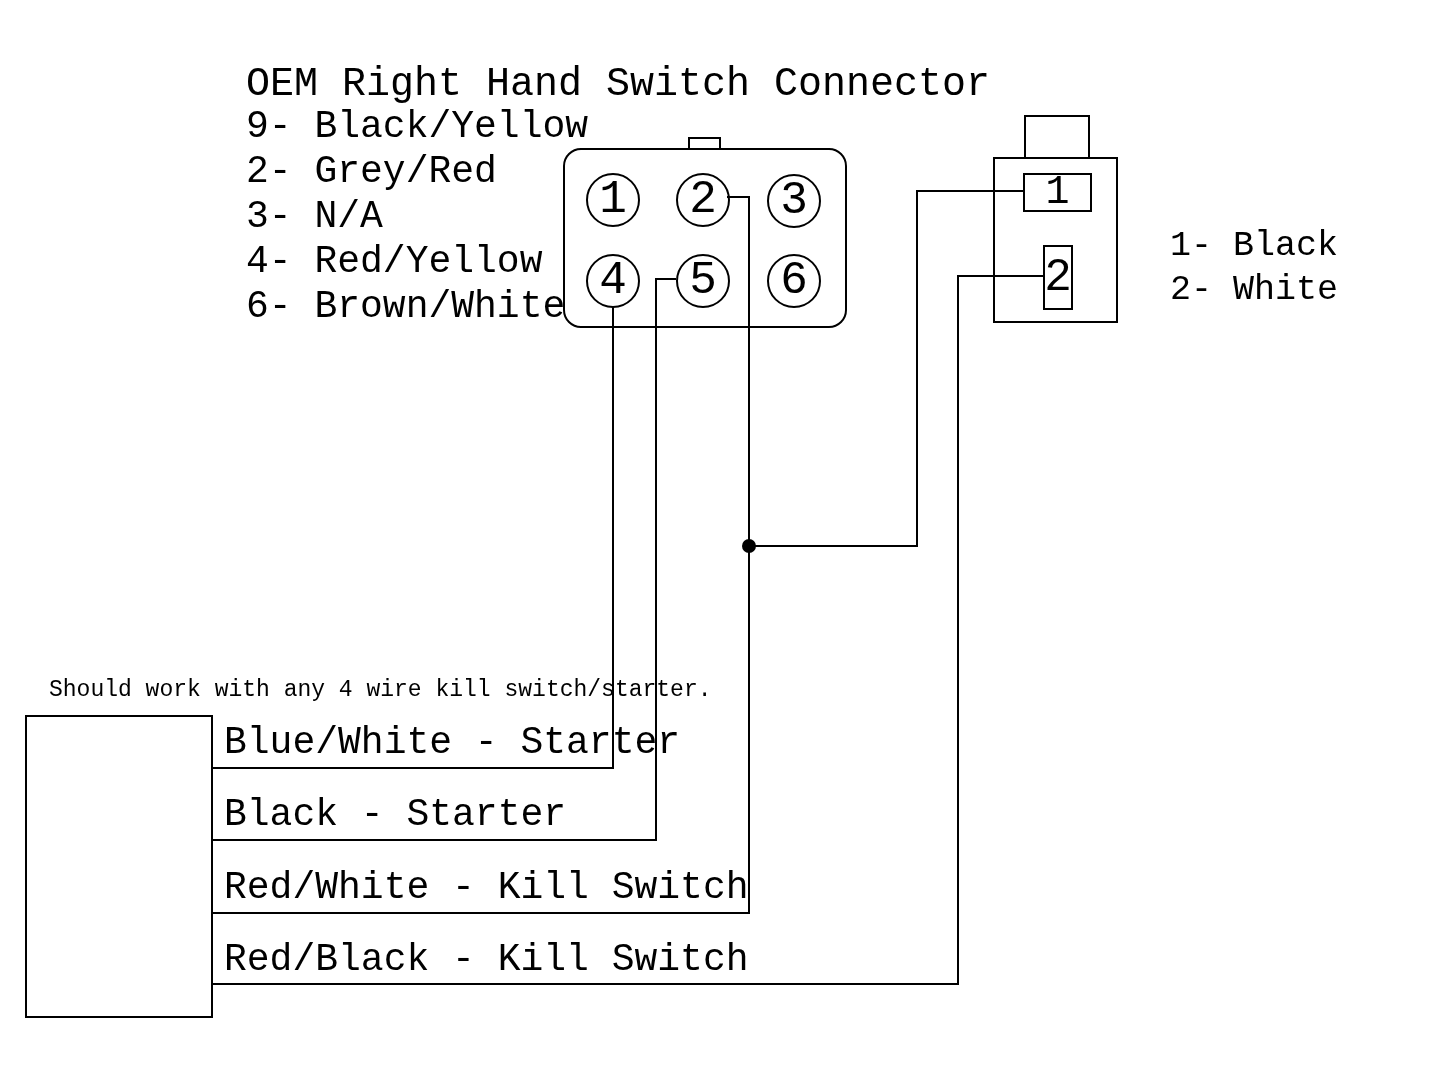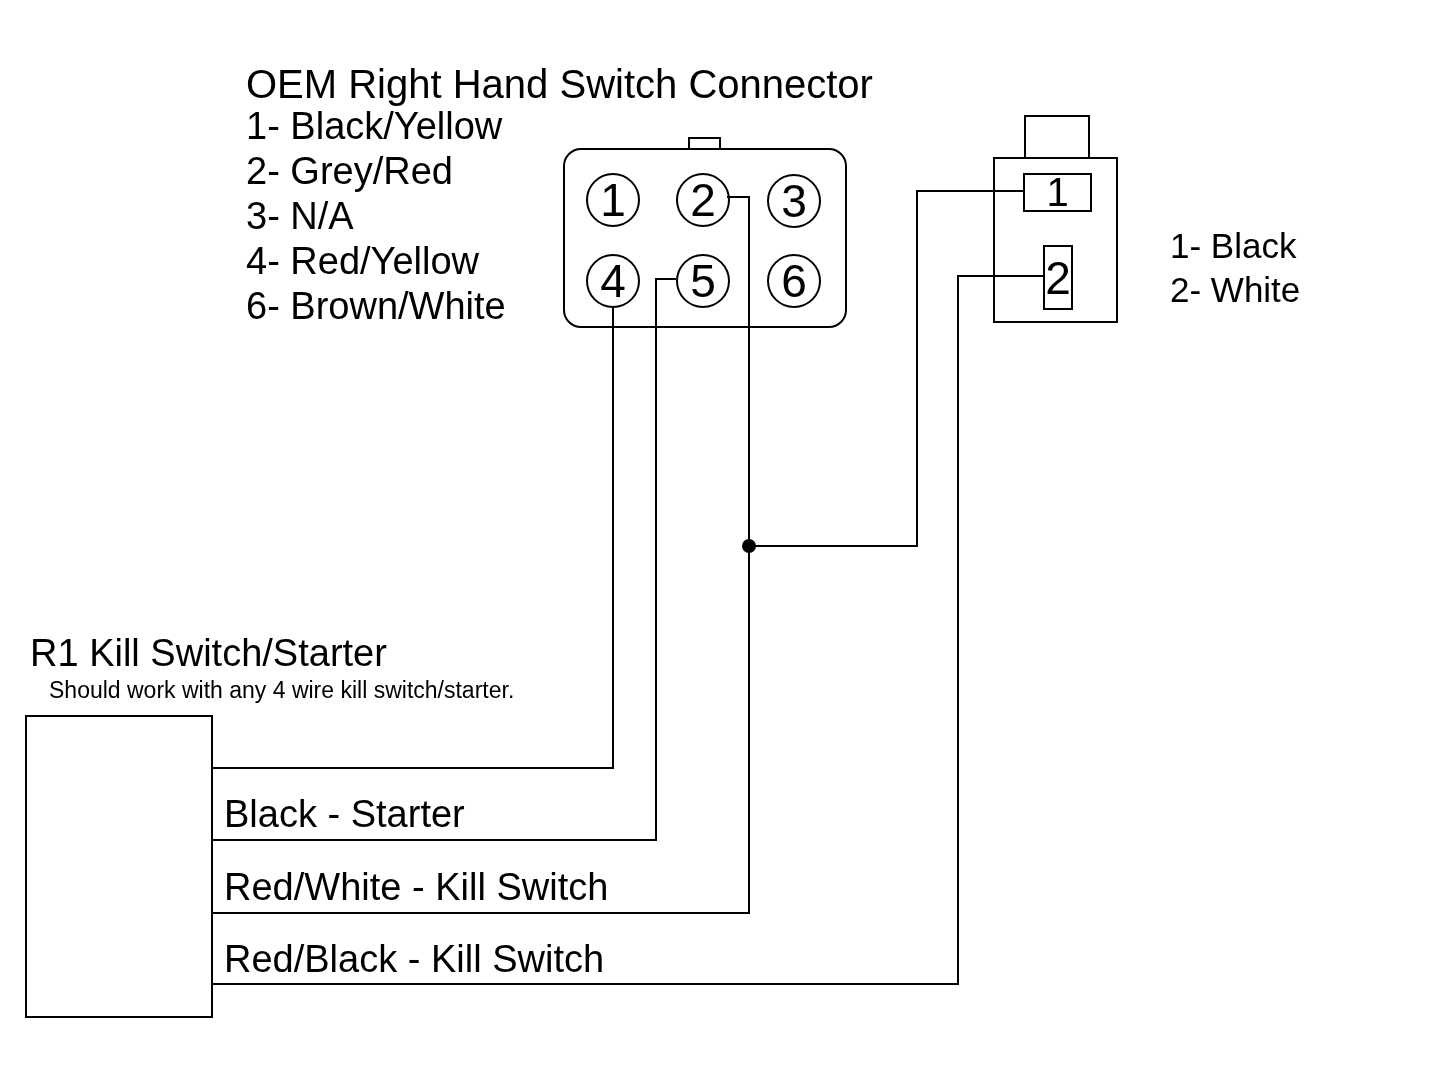--- a/index.html
+++ b/index.html
@@ -2,21 +2,21 @@
 <html><head>
 <meta charset="utf-8">
 <style>
   * { margin: 0; padding: 0; box-sizing: border-box; }
   html, body { background: #ffffff; }
   .canvas {
     position: relative;
     width: 1440px;
     height: 1080px;
     background: #ffffff;
-    font-family: Liberation Sans, sans-serif;
+    font-family: Liberation Mono, monospace;
     color: #000000;
     overflow: hidden;
   }
   .wire-layer {
     position: absolute;
     left: 0; top: 0;
     width: 1440px; height: 1080px;
     z-index: 1;
   }
   .wire-layer line { stroke: #000000; stroke-width: 2; shape-rendering: crispEdges; }
@@ -92,21 +92,21 @@
     <line x1="917" y1="547" x2="917" y2="190"></line>
     <line x1="916" y1="191" x2="1023" y2="191"></line>
     <line x1="212" y1="984" x2="959" y2="984"></line>
     <line x1="958" y1="985" x2="958" y2="275"></line>
     <line x1="957" y1="276" x2="1043" y2="276"></line>
     <circle cx="749" cy="546" r="7" fill="#000000"></circle>
   </svg>
 
   <div class="txt oem-title">OEM Right Hand Switch Connector</div>
   <div class="txt oem-list">
-    <div>1- Black/Yellow</div>
+    <div>9- Black/Yellow</div>
     <div>2- Grey/Red</div>
     <div>3- N/A</div>
     <div>4- Red/Yellow</div>
     <div>6- Brown/White</div>
   </div>
 
   <div class="shape conn-tab"></div>
   <div class="shape conn-body"></div>
   <div class="pin-circle" style="left:586px;top:173px">
     <span>1</span>
@@ -134,21 +134,21 @@
   </div>
   <div class="ign-pin ign-pin2">
     <span>2</span>
   </div>
 
   <div class="txt ign-list">
     <div>1- Black</div>
     <div>2- White</div>
   </div>
 
-  <div class="txt ks-title">R1 Kill Switch/Starter</div>
   <div class="txt ks-subtitle">Should work with any 4 wire kill switch/starter.</div>
   <div class="shape ks-box"></div>
 
+  <div class="txt wire-label wl-0">Blue/White - Starter</div>
   <div class="txt wire-label wl-1">Black - Starter</div>
   <div class="txt wire-label wl-2">Red/White - Kill Switch</div>
   <div class="txt wire-label wl-3">Red/Black - Kill Switch</div>
 
 </div>
 
 </body></html>

